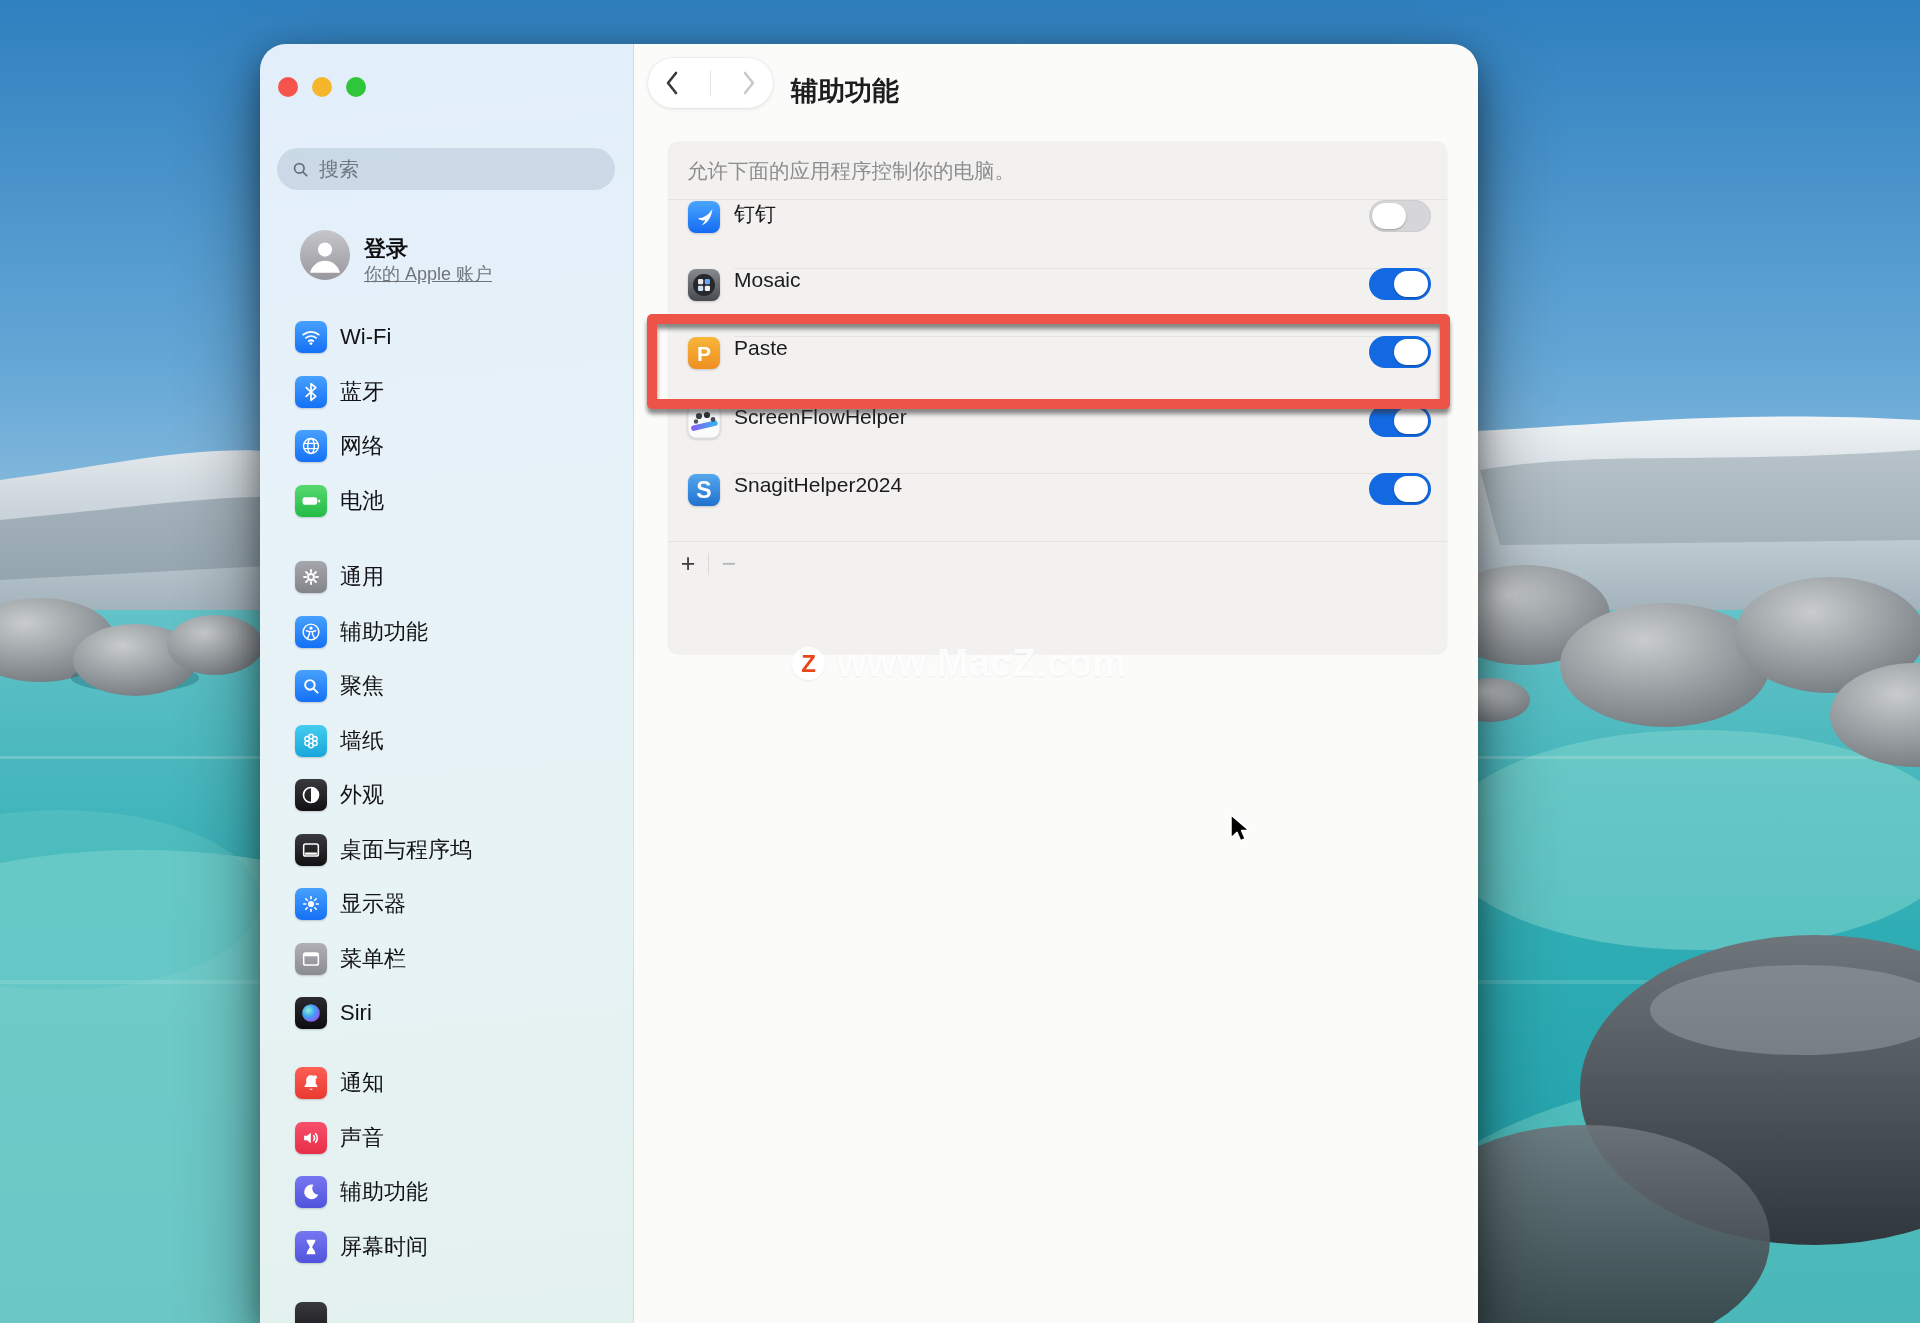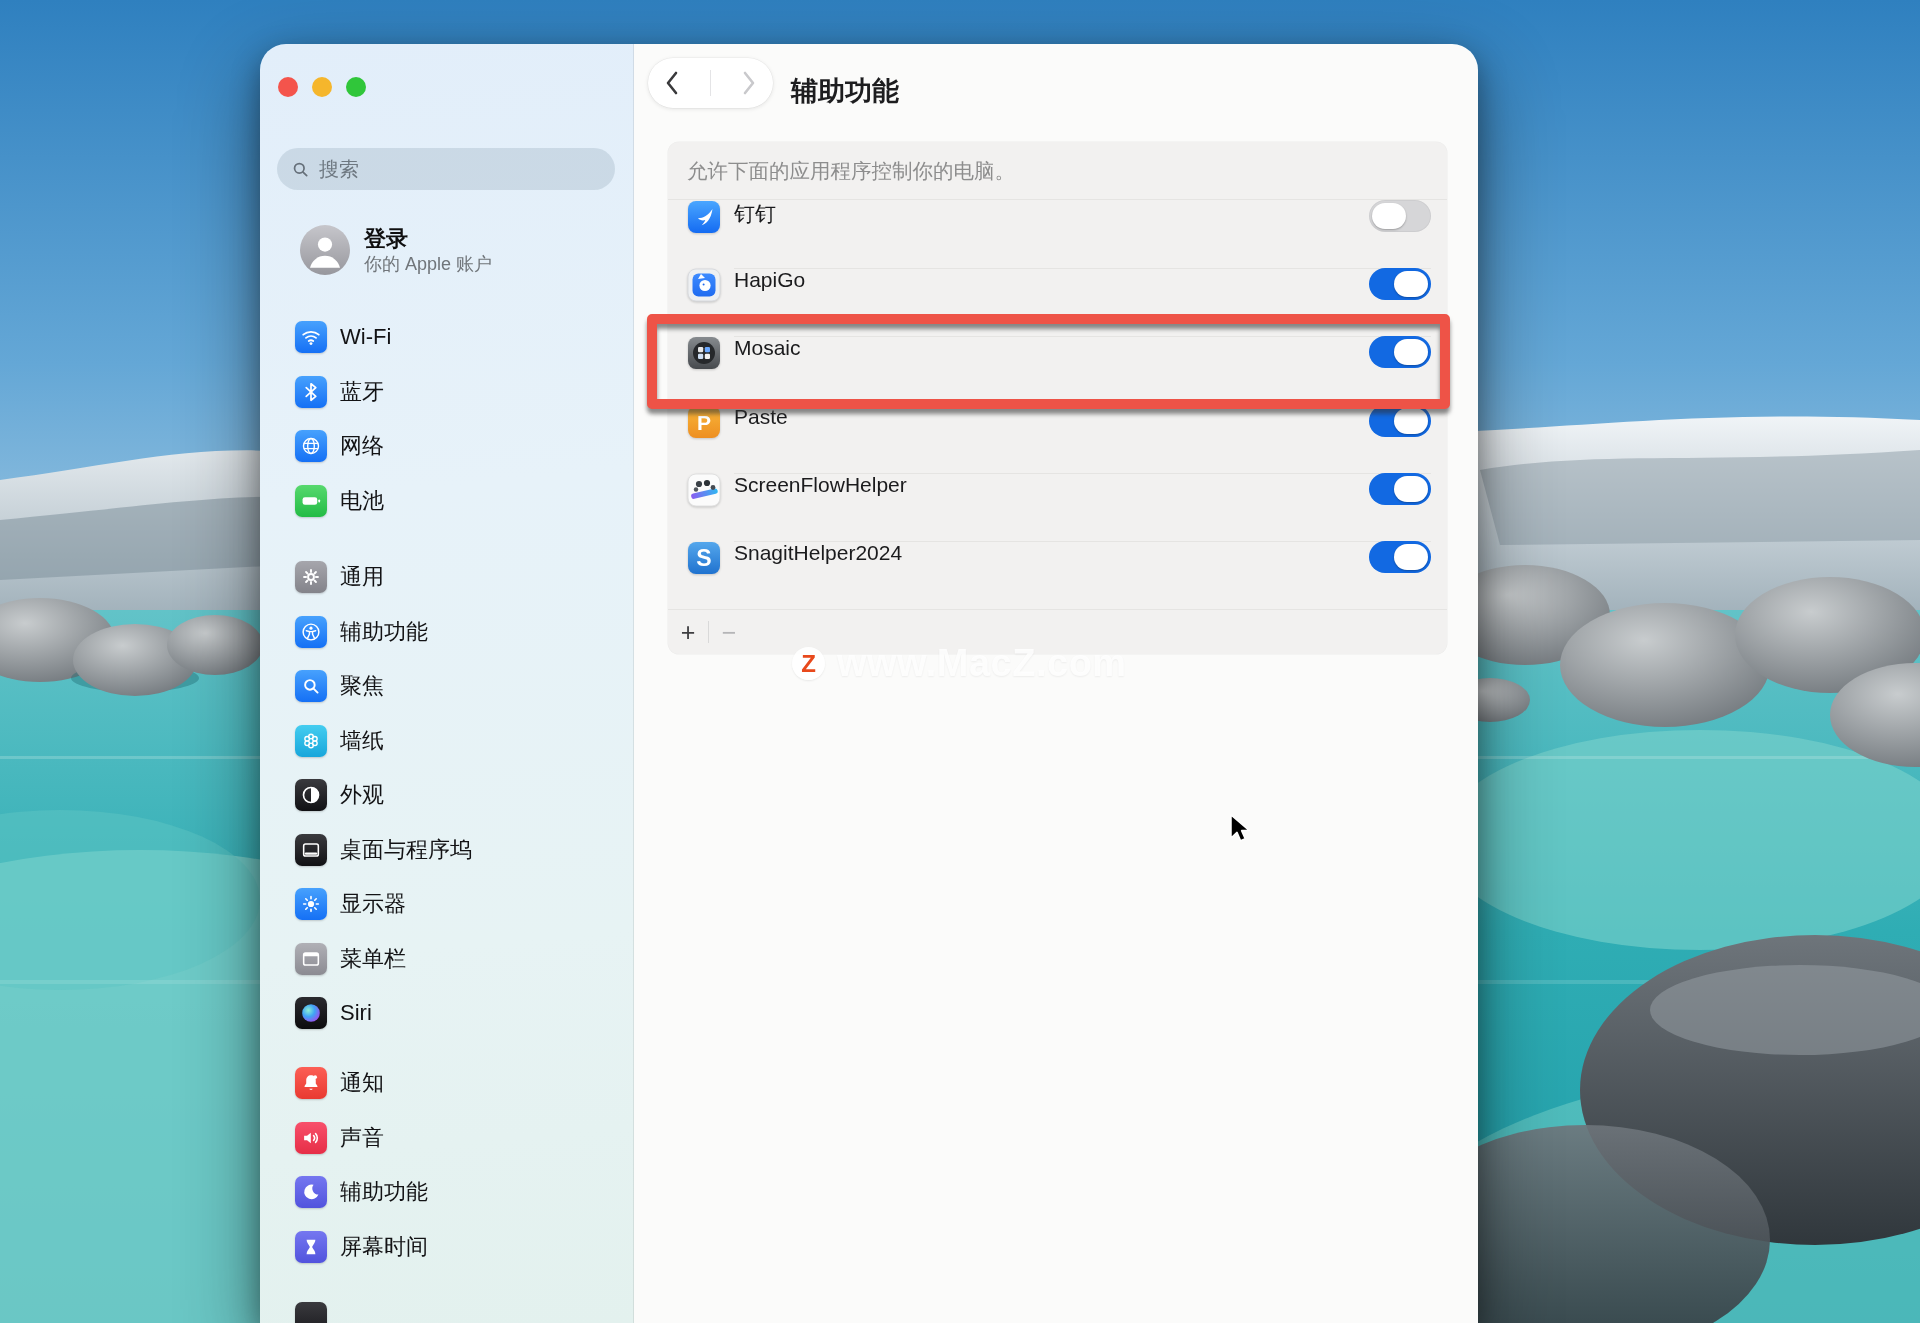--- a/index.html
+++ b/index.html
@@ -26,22 +26,22 @@
   .tl.yellow{left:52px;background:#f5b62c;}
   .tl.green{left:86px;background:#30c63a;}
   .search{
     position:absolute;left:17px;top:104px;width:338px;height:42px;border-radius:21px;
     background:rgba(116,140,160,.22);display:flex;align-items:center;gap:9px;
     padding:0 14px;box-sizing:border-box;color:#6e7881;font-size:20px;
   }
   .account{position:absolute;left:40px;top:181px;display:flex;align-items:center;gap:14px;}
   .avatar{width:50px;height:50px;border-radius:50%;background:linear-gradient(#c6c6cb,#97979d);
     display:flex;align-items:center;justify-content:center;overflow:hidden;flex:none;}
-  .acc-name{font-size:22px;font-weight:bold;color:#0f0f10;line-height:1.25;}
-  .acc-sub{font-size:18px;color:#70757a;line-height:1.3;}
+  .acc-name{font-size:22px;font-weight:bold;color:#0f0f10;line-height:1.25;margin-top:10px;}
+  .acc-sub{font-size:18px;color:#70757a;line-height:1.3;text-decoration:underline;}
   .group{position:absolute;left:0;width:100%;}
   .g1{top:266px;}.g2{top:506px;}.g3{top:1012px;}
   .side-item{height:54.5px;display:flex;align-items:center;padding-left:35px;gap:13px;}
   .sicon{width:32px;height:32px;border-radius:7px;display:flex;align-items:center;justify-content:center;
     flex:none;box-shadow:0 1px 2px rgba(0,0,0,.18);}
   .slabel{font-size:22px;color:#131315;}
   .partial-item{position:absolute;left:35px;top:1258px;}
   
   .content{flex:1;position:relative;background:#fbfbfa;}
   .navpill{position:absolute;left:14px;top:14px;width:125px;height:50px;border-radius:25px;background:#fff;
@@ -399,36 +399,20 @@
             <rect x="1" y="1" width="32" height="32" rx="8" fill="url(#dtG)"></rect>
             <path d="M25.5 9c-4.5 6.5-9 9-14.5 9.3 1.8 2 4.8 2.6 7.3 1.7-.9 1.9-2 3.6-3.6 5.2 4.6-1.3 9.3-6 10.8-16.2z" fill="#fff"></path>
           </svg>
         </span>
         <span class="app-name">钉钉</span>
         <div class="toggle off">
             <div class="knob"></div>
           </div>
       </div>
 
-      <div class="app-row">
-        <span class="app-icon">
-          <svg width="34" height="34" viewBox="0 0 34 34">
-            <rect x="1" y="1" width="32" height="32" rx="8" fill="#eef0f2"></rect>
-            <rect x="1" y="1" width="32" height="32" rx="8" fill="none" stroke="#d8dade"></rect>
-            <rect x="5.5" y="5.5" width="23" height="23" rx="6" fill="url(#hgG)"></rect>
-            <path d="M11 11l3-5 4 4z" fill="#fff"></path>
-            <circle cx="18" cy="17.5" r="5.6" fill="#fff"></circle>
-            <circle cx="16.6" cy="16.4" r="1" fill="#1f6bf0"></circle>
-          </svg>
-        </span>
-        <span class="app-name">HapiGo</span>
-        <div class="toggle on">
-            <div class="knob"></div>
-          </div>
-      </div>
 
       <div class="app-row">
         <span class="app-icon">
           <svg width="34" height="34" viewBox="0 0 34 34">
             <rect x="1" y="1" width="32" height="32" rx="8" fill="url(#moG)"></rect>
             <circle cx="17" cy="17" r="11" fill="#26282b"></circle>
             <rect x="11" y="11" width="5.2" height="5.2" rx="1.2" fill="#e9e9e9"></rect>
             <rect x="17.8" y="11" width="5.2" height="5.2" rx="1.2" fill="#6aa8ff"></rect>
             <rect x="11" y="17.8" width="5.2" height="5.2" rx="1.2" fill="#cfe0f5"></rect>
             <rect x="17.8" y="17.8" width="5.2" height="5.2" rx="1.2" fill="#f2f2f2"></rect>

